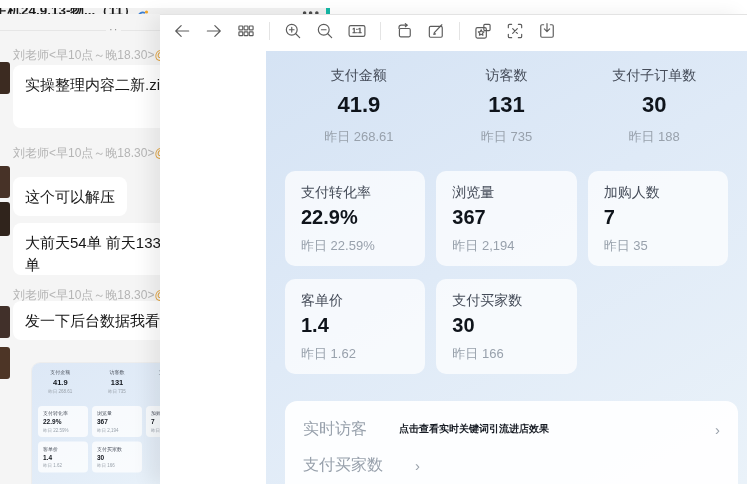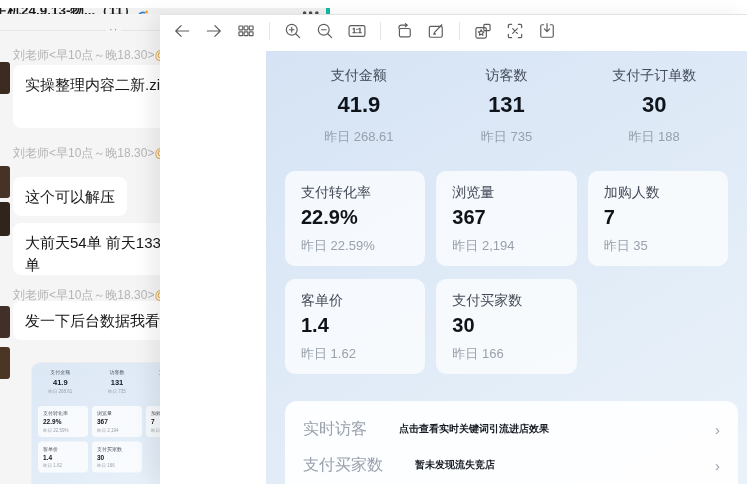--- a/index.html
+++ b/index.html
@@ -311,20 +311,19 @@
           </div>
       </div>
       <div class="dash-links">
         <div class="dlink">
           <span class="lb">实时访客</span>
           <span class="tx">点击查看实时关键词引流进店效果</span>
           <span class="ch">›</span>
         </div>
         <div class="dlink">
           <span class="lb">支付买家数</span>
-          <span class="tx">暂未发现流失竞店</span>
           <span class="ch">›</span>
         </div>
       </div>
     </div>
   </div>
 
 </div>
 
 </body></html>

